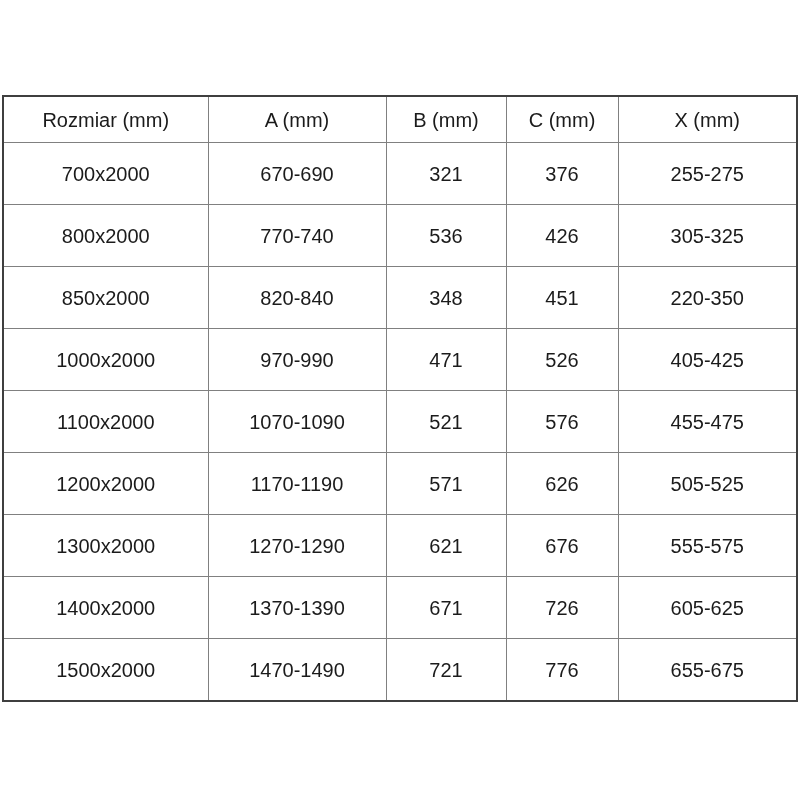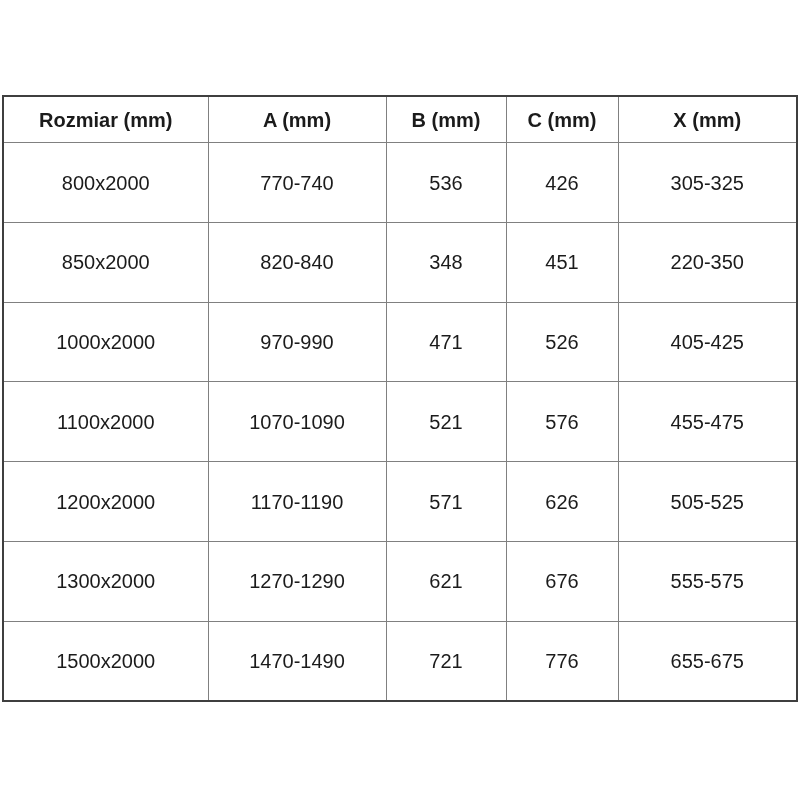--- a/index.html
+++ b/index.html
@@ -27,21 +27,21 @@
   .size-table th, .size-table td {
     border: 1px solid var(--border-inner);
     text-align: center;
     vertical-align: middle;
     color: var(--text);
     font-size: 20px;
     line-height: 1;
     white-space: nowrap;
     overflow: hidden;
   }
-  .size-table thead th { font-weight: bold; }
+  .size-table thead th { font-weight: normal; }
   .size-table tbody td { font-weight: normal; }
   .size-table tr { height: 46.7px; }
 </style>
 </head>
 <body>
 
 <div class="page">
   <table class="size-table">
     <colgroup>
       <col style="width:205px">
@@ -53,20 +53,27 @@
     <thead>
       <tr>
           <th>Rozmiar (mm)</th>
           <th>A (mm)</th>
           <th>B (mm)</th>
           <th>C (mm)</th>
           <th>X (mm)</th>
         </tr>
     </thead>
     <tbody>
+        <tr>
+          <td>700x2000</td>
+          <td>670-690</td>
+          <td>321</td>
+          <td>376</td>
+          <td>255-275</td>
+        </tr>
         <tr>
           <td>800x2000</td>
           <td>770-740</td>
           <td>536</td>
           <td>426</td>
           <td>305-325</td>
         </tr>
         <tr>
           <td>850x2000</td>
           <td>820-840</td>
@@ -96,20 +103,27 @@
           <td>505-525</td>
         </tr>
         <tr>
           <td>1300x2000</td>
           <td>1270-1290</td>
           <td>621</td>
           <td>676</td>
           <td>555-575</td>
         </tr>
         <tr>
+          <td>1400x2000</td>
+          <td>1370-1390</td>
+          <td>671</td>
+          <td>726</td>
+          <td>605-625</td>
+        </tr>
+        <tr>
           <td>1500x2000</td>
           <td>1470-1490</td>
           <td>721</td>
           <td>776</td>
           <td>655-675</td>
         </tr>
       </tbody>
   </table>
 </div>
 

